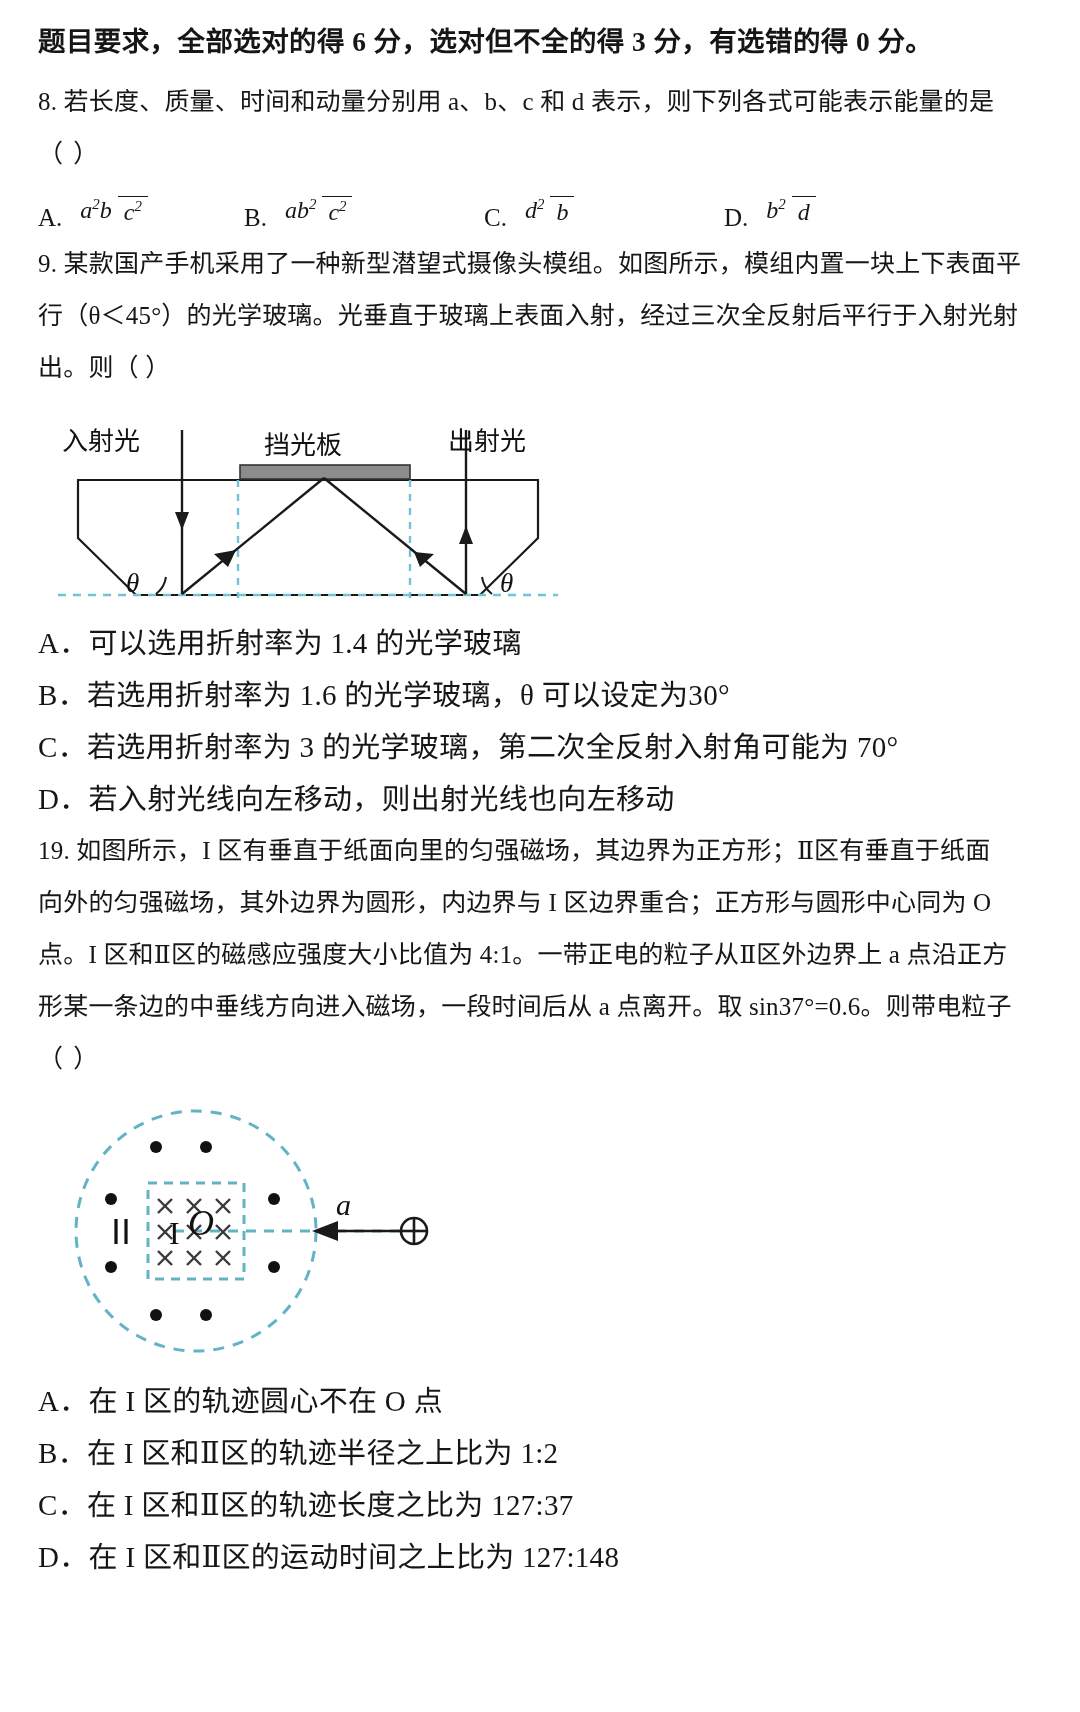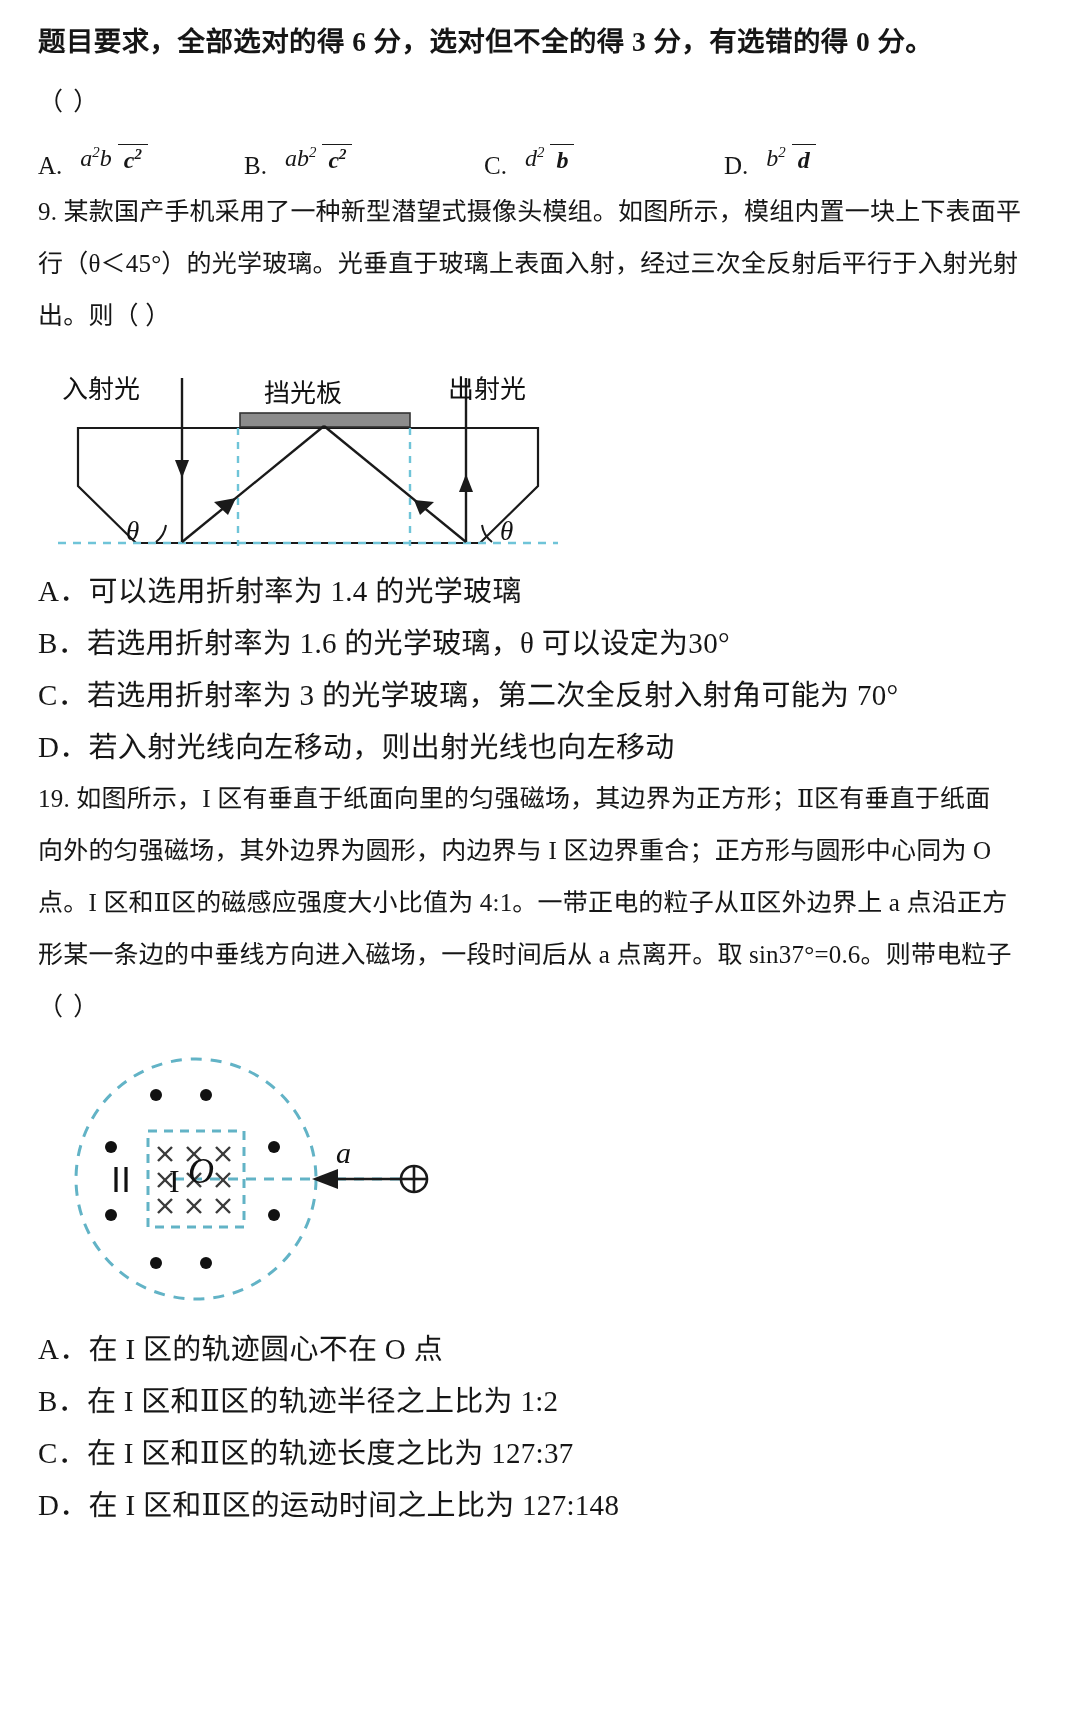--- a/index.html
+++ b/index.html
@@ -76,21 +76,20 @@
     font-style: italic;
     font-size: 24px;
     line-height: 1.05;
   }
   .frac .num {
     padding: 0 6px 2px 6px;
   }
   .frac .den {
     border-top: 1.6px solid #1a1a1a;
     padding: 2px 6px 0 6px;
-    font-weight: bold;
   }
   sup.exp {
     font-size: 0.62em;
     vertical-align: super;
     font-style: italic;
   }
 
   
   .fig1-wrap {
     position: relative;
@@ -127,20 +126,21 @@
   }
 </style>
 </head>
 <body>
 
 <div class="page">
   <div class="inner">
 
     <div class="instruction">题目要求，全部选对的得 6 分，选对但不全的得 3 分，有选错的得 0 分。</div>
 
+    <div class="q-line">8. 若长度、质量、时间和动量分别用 a、b、c 和 d 表示，则下列各式可能表示能量的是</div>
     <div class="q-line paren">（  ）</div>
 
     <div class="frac-row">
 
       <div class="frac-item" style="width:206px">
         <span class="lbl">A.</span>
         <span class="frac">
           <span class="num"><span>a</span><sup class="exp">2</sup><span>b</span></span>
           <span class="den"><span>c</span><sup class="exp">2</sup></span>
         </span>

